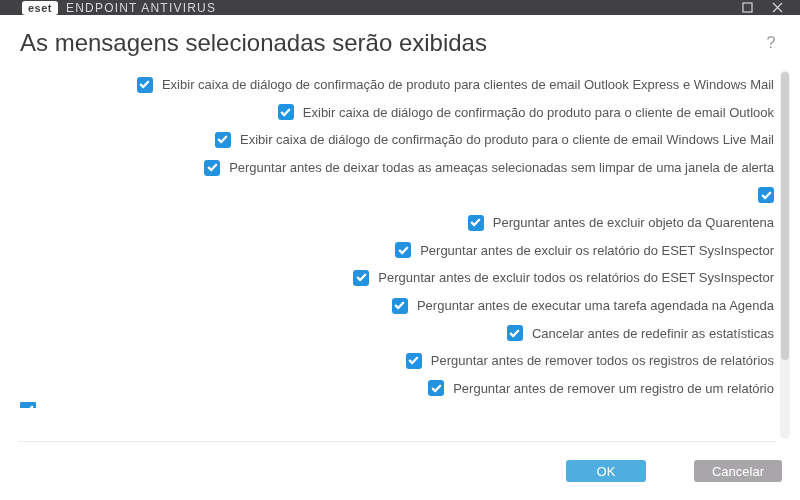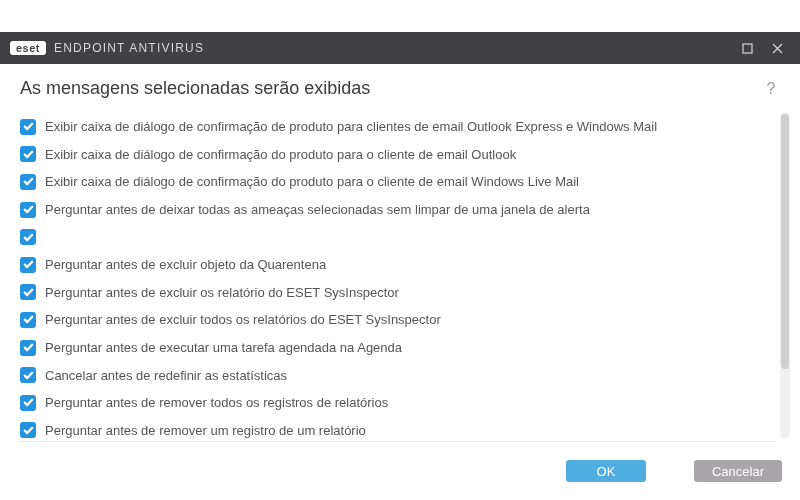--- a/index.html
+++ b/index.html
@@ -1,29 +1,28 @@
 <!DOCTYPE html>
 <html><head>
 <meta charset="utf-8">
 <style>
   * { box-sizing: border-box; margin: 0; padding: 0; }
   html, body { width: 800px; height: 500px; overflow: hidden; font-family: "Segoe UI", Arial, sans-serif; }
   body { background: #ffffff; display: flex; flex-direction: column; }
 
   
   .titlebar {
-    height: 32px;
+    height: 15px;
     background: #414042;
     color: #ffffff;
     display: flex;
     align-items: center;
-    padding: 0 8px 0 10px;
+    padding: 0 8px 0 22px;
     font-size: 12px;
     user-select: none;
-    margin-top: 32px;
   }
   .brand-badge {
     background: #ffffff;
     color: #414042;
     font-weight: 700;
     font-size: 11px;
     letter-spacing: 0.5px;
     padding: 1px 6px;
     border-radius: 3px;
     margin-right: 8px;
@@ -42,21 +41,21 @@
   }
   .winbtn svg { width: 11px; height: 11px; stroke: currentColor; stroke-width: 1.2; fill: none; }
 
   
   .header {
     padding: 14px 20px 10px 20px;
     display: flex;
     align-items: center;
   }
   .header h1 {
-    font-size: 18px;
+    font-size: 24px;
     font-weight: 400;
     color: #3d3b3e;
     flex: 1;
   }
   .help-icon {
     color: #9a989b;
     font-size: 16px;
     width: 18px; height: 18px;
     display: flex; align-items: center; justify-content: center;
   }
@@ -91,20 +90,21 @@
     border-radius: 5px;
   }
 
   .row {
     display: flex;
     align-items: center;
     gap: 9px;
     padding: 5.8px 2px;
     color: #565557;
     font-size: 13px;
+    justify-content: flex-end;
   }
   .cbx {
     width: 16px; height: 16px;
     border-radius: 3px;
     background: #2493df;
     display: flex; align-items: center; justify-content: center;
     flex-shrink: 0;
   }
   .cbx svg { width: 11px; height: 11px; stroke: #ffffff; stroke-width: 2.5; fill: none; stroke-linecap: round; stroke-linejoin: round; }
   .peek {

